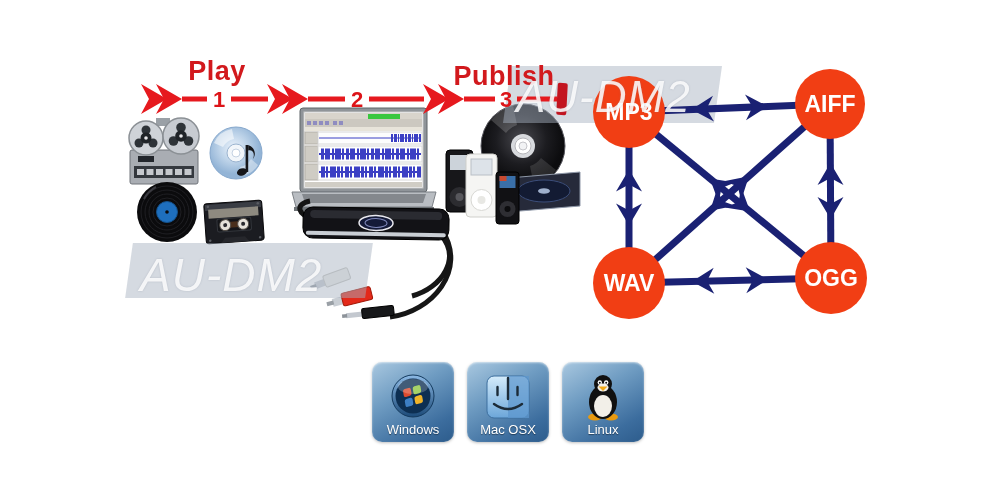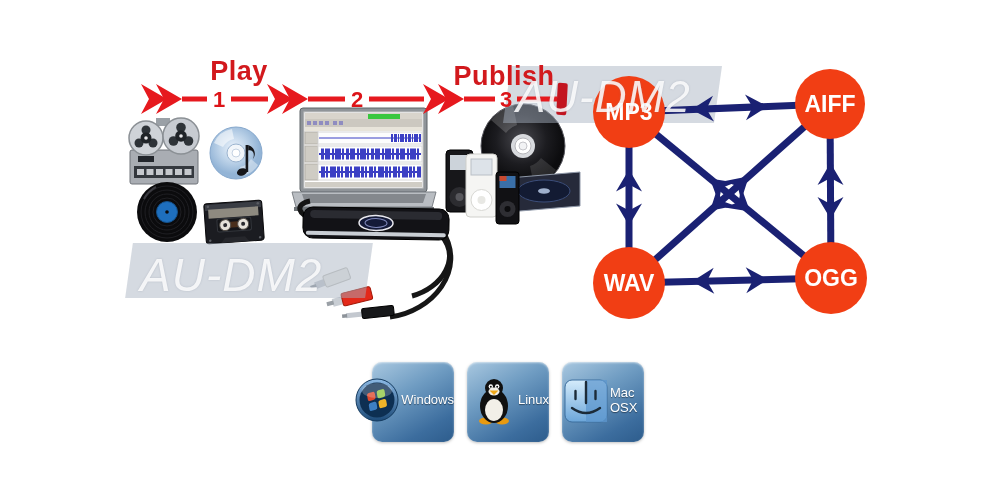--- a/index.html
+++ b/index.html
@@ -19,21 +19,21 @@
 
   
   .art{z-index:2;}
   .toplayer{z-index:5;}
 
   
   .badge-row{position:absolute;left:372px;top:362px;display:flex;gap:13px;z-index:4;}
   .badge{width:82px;height:80px;border-radius:10px;
          background:linear-gradient(150deg,#a9c8e0 0%,#6f9cc2 38%,#3c6d9e 78%,#2d5c8c 100%);
          box-shadow:inset 0 1px 2px rgba(255,255,255,.55), 0 1px 3px rgba(0,0,0,.25);
-         display:flex;flex-direction:row;align-items:center;justify-content:flex-end;
+         display:flex;flex-direction:column;align-items:center;justify-content:flex-end;
          padding-bottom:5px;box-sizing:border-box;}
   .badge .icon{height:50px;display:flex;align-items:center;justify-content:center;margin-top:2px;}
   .badge .lbl{color:#ffffff;font-size:13px;text-shadow:0 1px 1px rgba(0,0,0,.45);}
 </style>
 </head>
 <body>
 
 <div class="canvas">
 
   <svg class="abs art" style="left:126px;top:116px" width="78" height="72" viewBox="0 0 78 72">
@@ -243,21 +243,21 @@
         <line x1="517" y1="99" x2="557" y2="99"></line>
     </g>
     <g font-family="Liberation Sans, sans-serif" font-size="22" font-weight="bold" fill="#dd1418" text-anchor="middle">
       <text x="219" y="107">1</text>
       <text x="357" y="107">2</text>
       <text x="506" y="107">3</text>
     </g>
     <rect x="557" y="83" width="10" height="32" rx="2" fill="#c3141f" transform="rotate(3 562 99)"></rect>
   </svg>
 
-  <div class="step-label" style="left:239px;top:56px">Play</div>
+  <div class="step-label" style="left:217px;top:56px">Play</div>
   <div class="step-label" style="left:504px;top:61px">Publish</div>
 
   <div class="wm-band" style="left:507px;top:66px;width:211px;height:57px"></div>
   <div class="wm-band" style="left:129px;top:243px;width:240px;height:55px"></div>
 
   <svg class="abs toplayer" style="left:560px;top:40px" width="330" height="300" viewBox="560 40 330 300">
     <defs>
       <path id="ah" d="M0 0 L-22 -13 L-15 0 L-22 13 Z" fill="#1a2173"></path>
     </defs>
     <g stroke="#1a2173" stroke-width="7">
@@ -326,52 +326,52 @@
           </g>
           <ellipse cx="24" cy="13.5" rx="15" ry="7.5" fill="#ffffff" opacity=".22"></ellipse>
         </svg>
       </span>
       <span class="lbl">Windows</span>
     </div>
 
     <div class="badge">
       <span class="icon">
         <svg width="48" height="48" viewBox="0 0 48 48">
-          <ellipse cx="16" cy="44" rx="7" ry="3.5" fill="#e89a10"></ellipse>
-          <ellipse cx="32" cy="44" rx="7" ry="3.5" fill="#e89a10"></ellipse>
-          <ellipse cx="24" cy="29" rx="14" ry="17" fill="#101010"></ellipse>
-          <circle cx="24" cy="11" r="9" fill="#101010"></circle>
-          <ellipse cx="24" cy="33" rx="9" ry="11" fill="#f2efe8"></ellipse>
-          <ellipse cx="24" cy="14.5" rx="5.5" ry="4" fill="#f2efe8"></ellipse>
-          <circle cx="20.8" cy="9.5" r="2.2" fill="#ffffff"></circle>
-            <circle cx="27.2" cy="9.5" r="2.2" fill="#ffffff"></circle>
-          <circle cx="20.8" cy="9.8" r="1" fill="#101010"></circle>
-            <circle cx="27.2" cy="9.8" r="1" fill="#101010"></circle>
-          <polygon points="19.5,13.5 28.5,13.5 24,18" fill="#f0a818"></polygon>
-        </svg>
-      </span>
-      <span class="lbl">Linux</span>
-    </div>
-
-    <div class="badge">
-      <span class="icon">
-        <svg width="48" height="48" viewBox="0 0 48 48">
           <defs>
             <linearGradient id="macBg" x1="0" y1="0" x2="0" y2="1">
               <stop offset="0%" stop-color="#d5ecfb"></stop>
                 <stop offset="100%" stop-color="#6ca6d9"></stop>
             </linearGradient>
           </defs>
           <rect x="3" y="3" width="42" height="42" rx="7" fill="url(#macBg)" stroke="#3c6e9e"></rect>
           <path d="M24 3 L45 3 L45 45 L24 45 Z" fill="#5d97cd" opacity=".75"></path>
           <g stroke="#1c2b38" stroke-width="2.4" fill="none" stroke-linecap="round">
             <line x1="24" y1="5" x2="24" y2="26"></line>
             <line x1="13.5" y1="14" x2="13.5" y2="22"></line>
             <line x1="33.5" y1="14" x2="33.5" y2="22"></line>
             <path d="M10 31 Q24 41 38 31"></path>
           </g>
         </svg>
       </span>
       <span class="lbl">Mac OSX</span>
     </div>
 
+    <div class="badge">
+      <span class="icon">
+        <svg width="48" height="48" viewBox="0 0 48 48">
+          <ellipse cx="16" cy="44" rx="7" ry="3.5" fill="#e89a10"></ellipse>
+          <ellipse cx="32" cy="44" rx="7" ry="3.5" fill="#e89a10"></ellipse>
+          <ellipse cx="24" cy="29" rx="14" ry="17" fill="#101010"></ellipse>
+          <circle cx="24" cy="11" r="9" fill="#101010"></circle>
+          <ellipse cx="24" cy="33" rx="9" ry="11" fill="#f2efe8"></ellipse>
+          <ellipse cx="24" cy="14.5" rx="5.5" ry="4" fill="#f2efe8"></ellipse>
+          <circle cx="20.8" cy="9.5" r="2.2" fill="#ffffff"></circle>
+            <circle cx="27.2" cy="9.5" r="2.2" fill="#ffffff"></circle>
+          <circle cx="20.8" cy="9.8" r="1" fill="#101010"></circle>
+            <circle cx="27.2" cy="9.8" r="1" fill="#101010"></circle>
+          <polygon points="19.5,13.5 28.5,13.5 24,18" fill="#f0a818"></polygon>
+        </svg>
+      </span>
+      <span class="lbl">Linux</span>
+    </div>
+
   </div>
 </div>
 
 </body></html>

